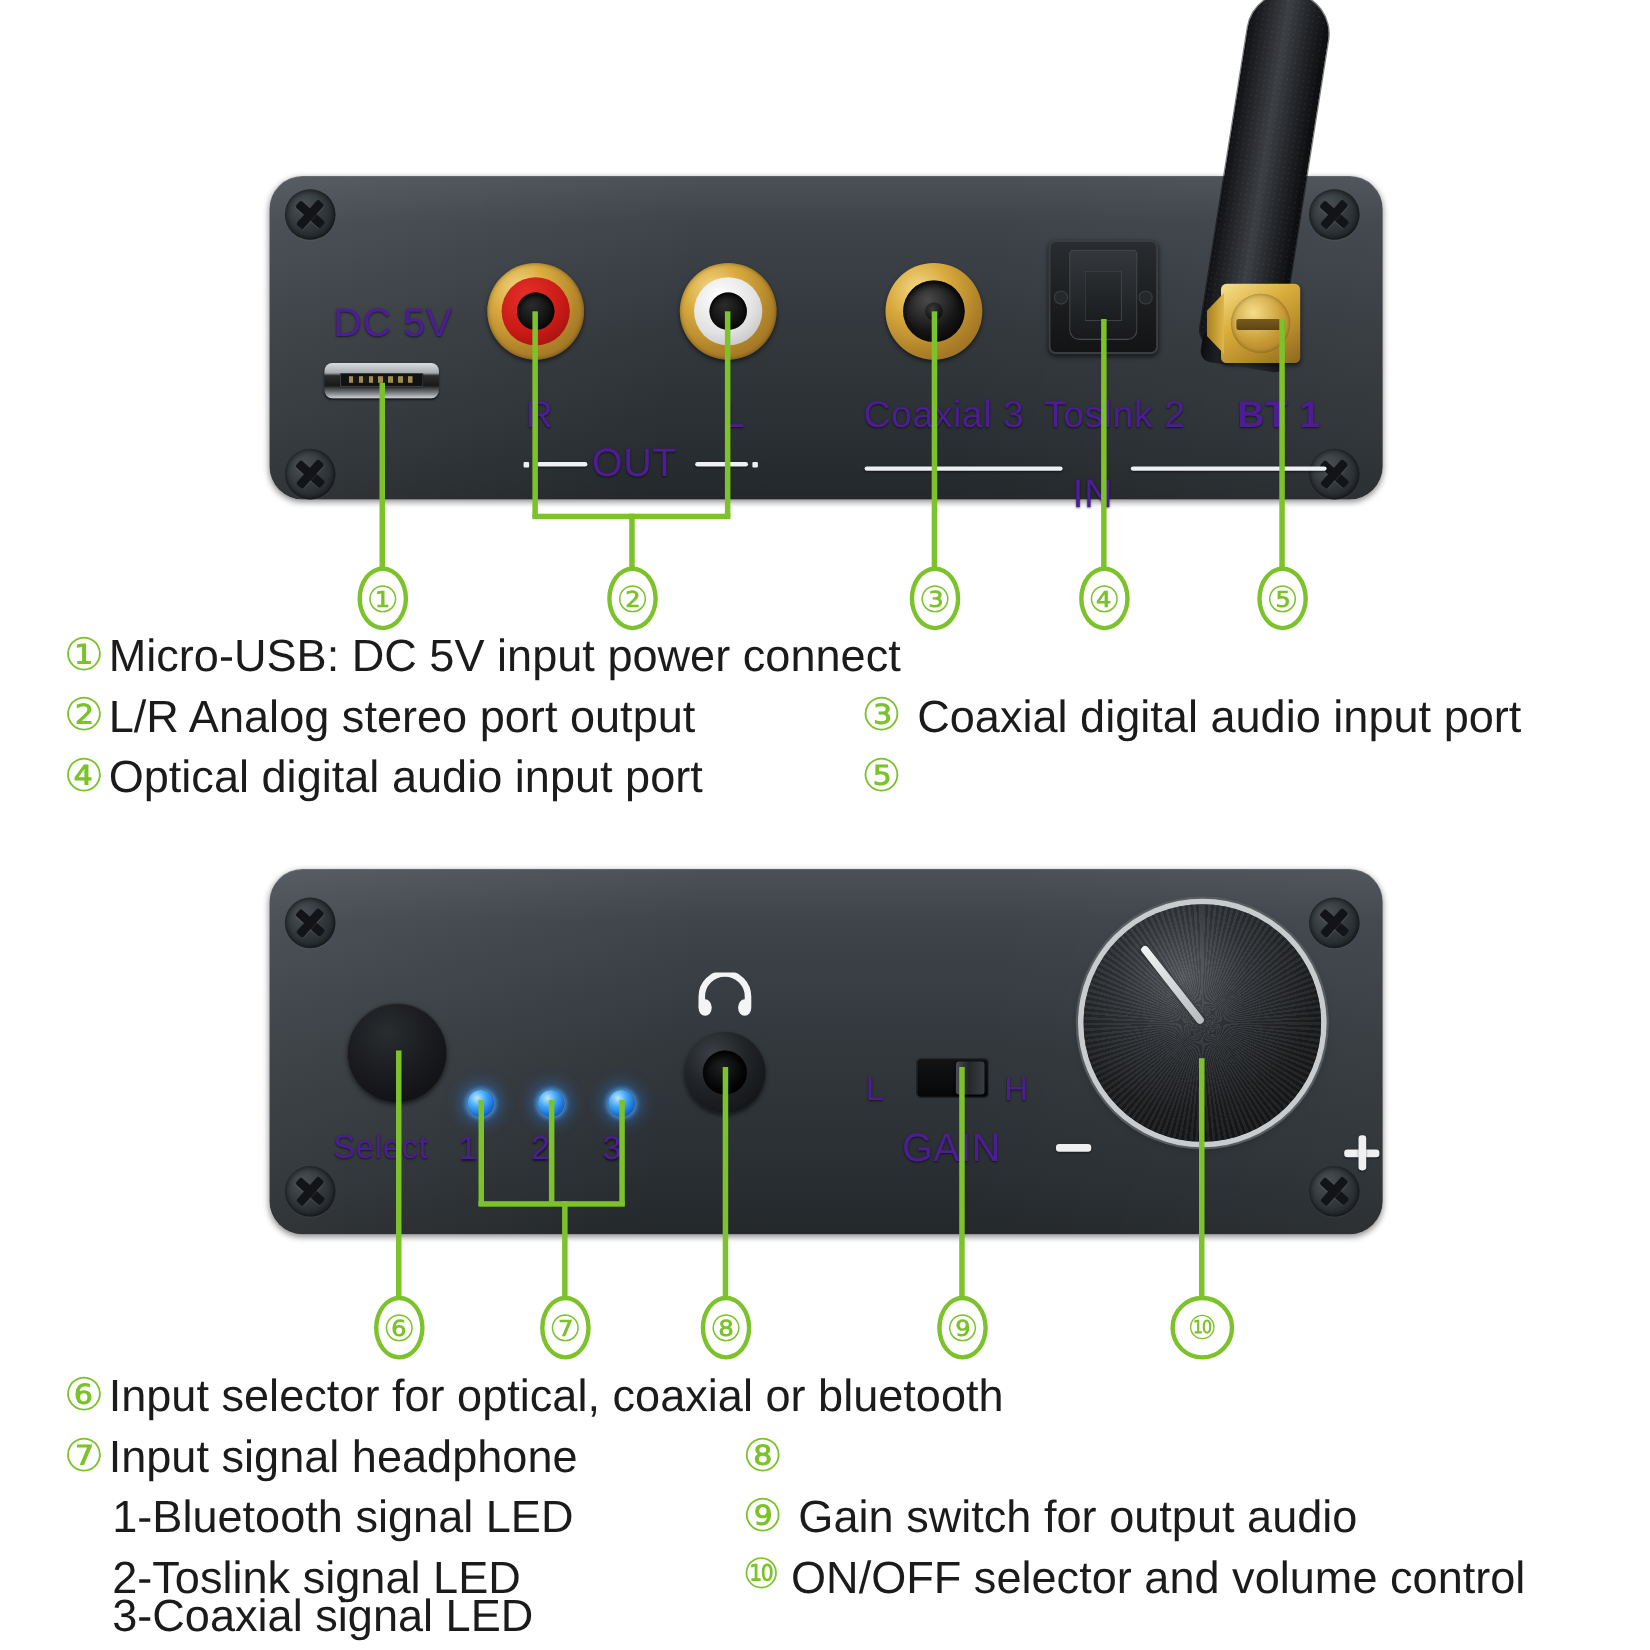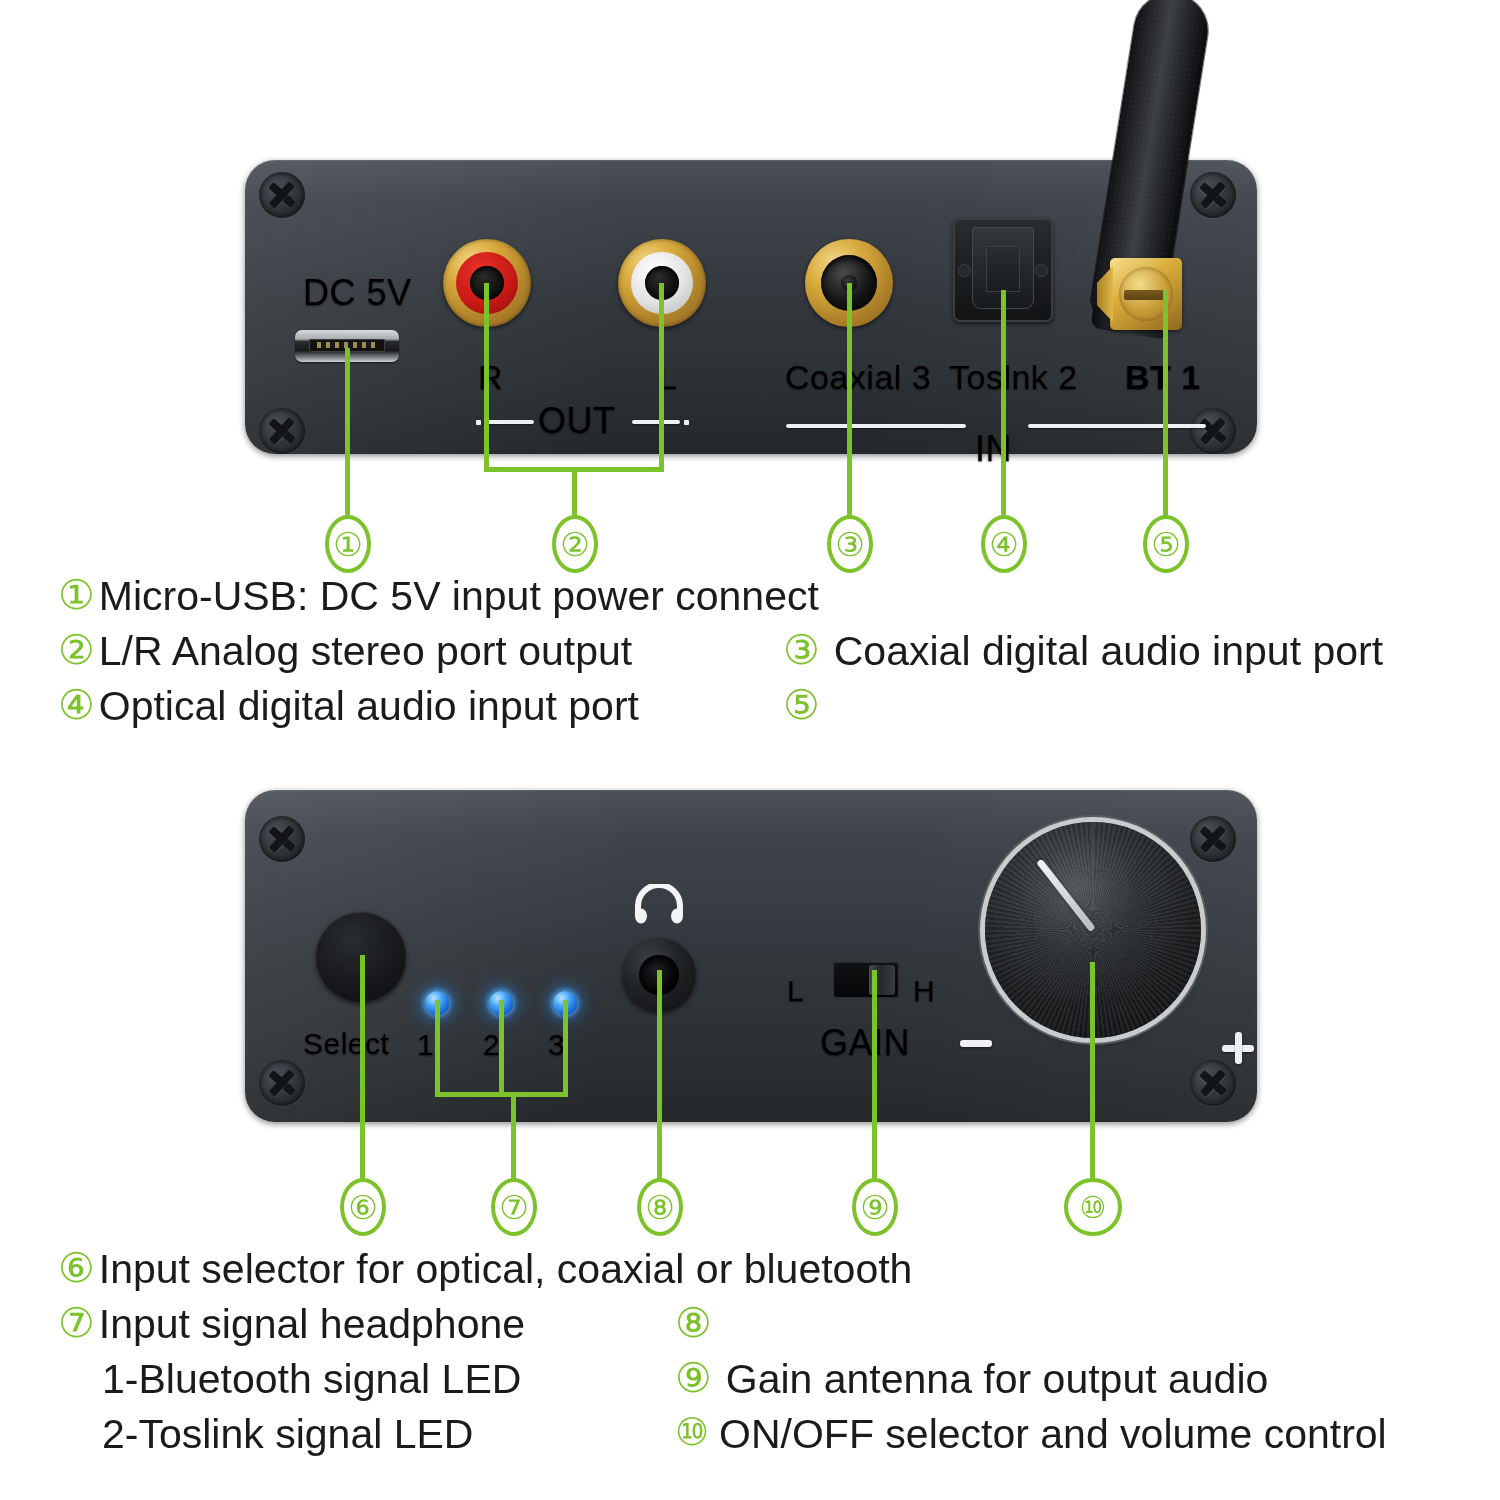--- a/index.html
+++ b/index.html
@@ -140,21 +140,21 @@
       repeating-conic-gradient(from 0deg, rgba(255,255,255,.055) 0deg 1.4deg, rgba(0,0,0,.07) 1.4deg 2.8deg),
       radial-gradient(circle at 42% 30%, #55585c 0%, #303337 30%, #1a1c1e 62%, #0d0e10 100%);
     box-shadow:0 0 0 5px #c9ccce, 0 0 0 7px #5a5d60, 0 3px 10px rgba(0,0,0,.65);
     z-index:2; }
   #volume-knob .pointer{ position:absolute;left:50%;top:50%;width:7px;height:88px;
     background:linear-gradient(180deg,#f2f4f5,#b8bcbf);border-radius:4px;
     transform-origin:50% 100%; transform:translate(-50%,-100%) rotate(-38deg);
     box-shadow:0 0 3px rgba(0,0,0,.5); }
 
   
-  .silk{ position:absolute;color:#000000;font-family:"Liberation Sans", sans-serif;
+  .silk{ position:absolute;color:#4c1d95;font-family:"Liberation Sans", sans-serif;
     font-weight:400; letter-spacing:.5px; white-space:nowrap; z-index:3;
     text-shadow:0 1px 2px rgba(0,0,0,.6); }
   .silk.big{ font-size:36px; }
   .silk.mid{ font-size:34px; }
   .silk.sm{ font-size:30px; }
   .rule{ position:absolute;height:4px;background:#eef0f1;border-radius:2px;z-index:3;
     box-shadow:0 1px 2px rgba(0,0,0,.5); }
   .tick{ position:absolute;width:5px;height:5px;background:#eef0f1;border-radius:1px;z-index:3; }
 
   
@@ -397,30 +397,33 @@
       <span class="legend-num">⑦</span>
       <span>Input signal headphone</span>
     </div>
   </div>
   <div class="legend" style="left:58px;top:1358px;">
     <div class="legend-sub">1-Bluetooth signal LED</div>
   </div>
   <div class="legend" style="left:58px;top:1413px;">
     <div class="legend-sub">2-Toslink signal LED</div>
   </div>
+  <div class="legend" style="left:58px;top:1448px;">
+    <div class="legend-sub">3-Coaxial signal LED</div>
+  </div>
 
   <div class="legend" style="left:675px;top:1303px;">
     <div class="legend-row">
       <span class="legend-num" style="margin-right:14px;">⑧</span>
     </div>
   </div>
   <div class="legend" style="left:675px;top:1358px;">
     <div class="legend-row">
       <span class="legend-num" style="margin-right:14px;">⑨</span>
-      <span>Gain antenna for output audio</span>
+      <span>Gain switch for output audio</span>
     </div>
   </div>
   <div class="legend" style="left:675px;top:1413px;">
     <div class="legend-row">
       <span class="legend-num" style="margin-right:10px;font-size:38px;">⑩</span>
       <span>ON/OFF selector and volume control</span>
     </div>
   </div>
 
 </div>

